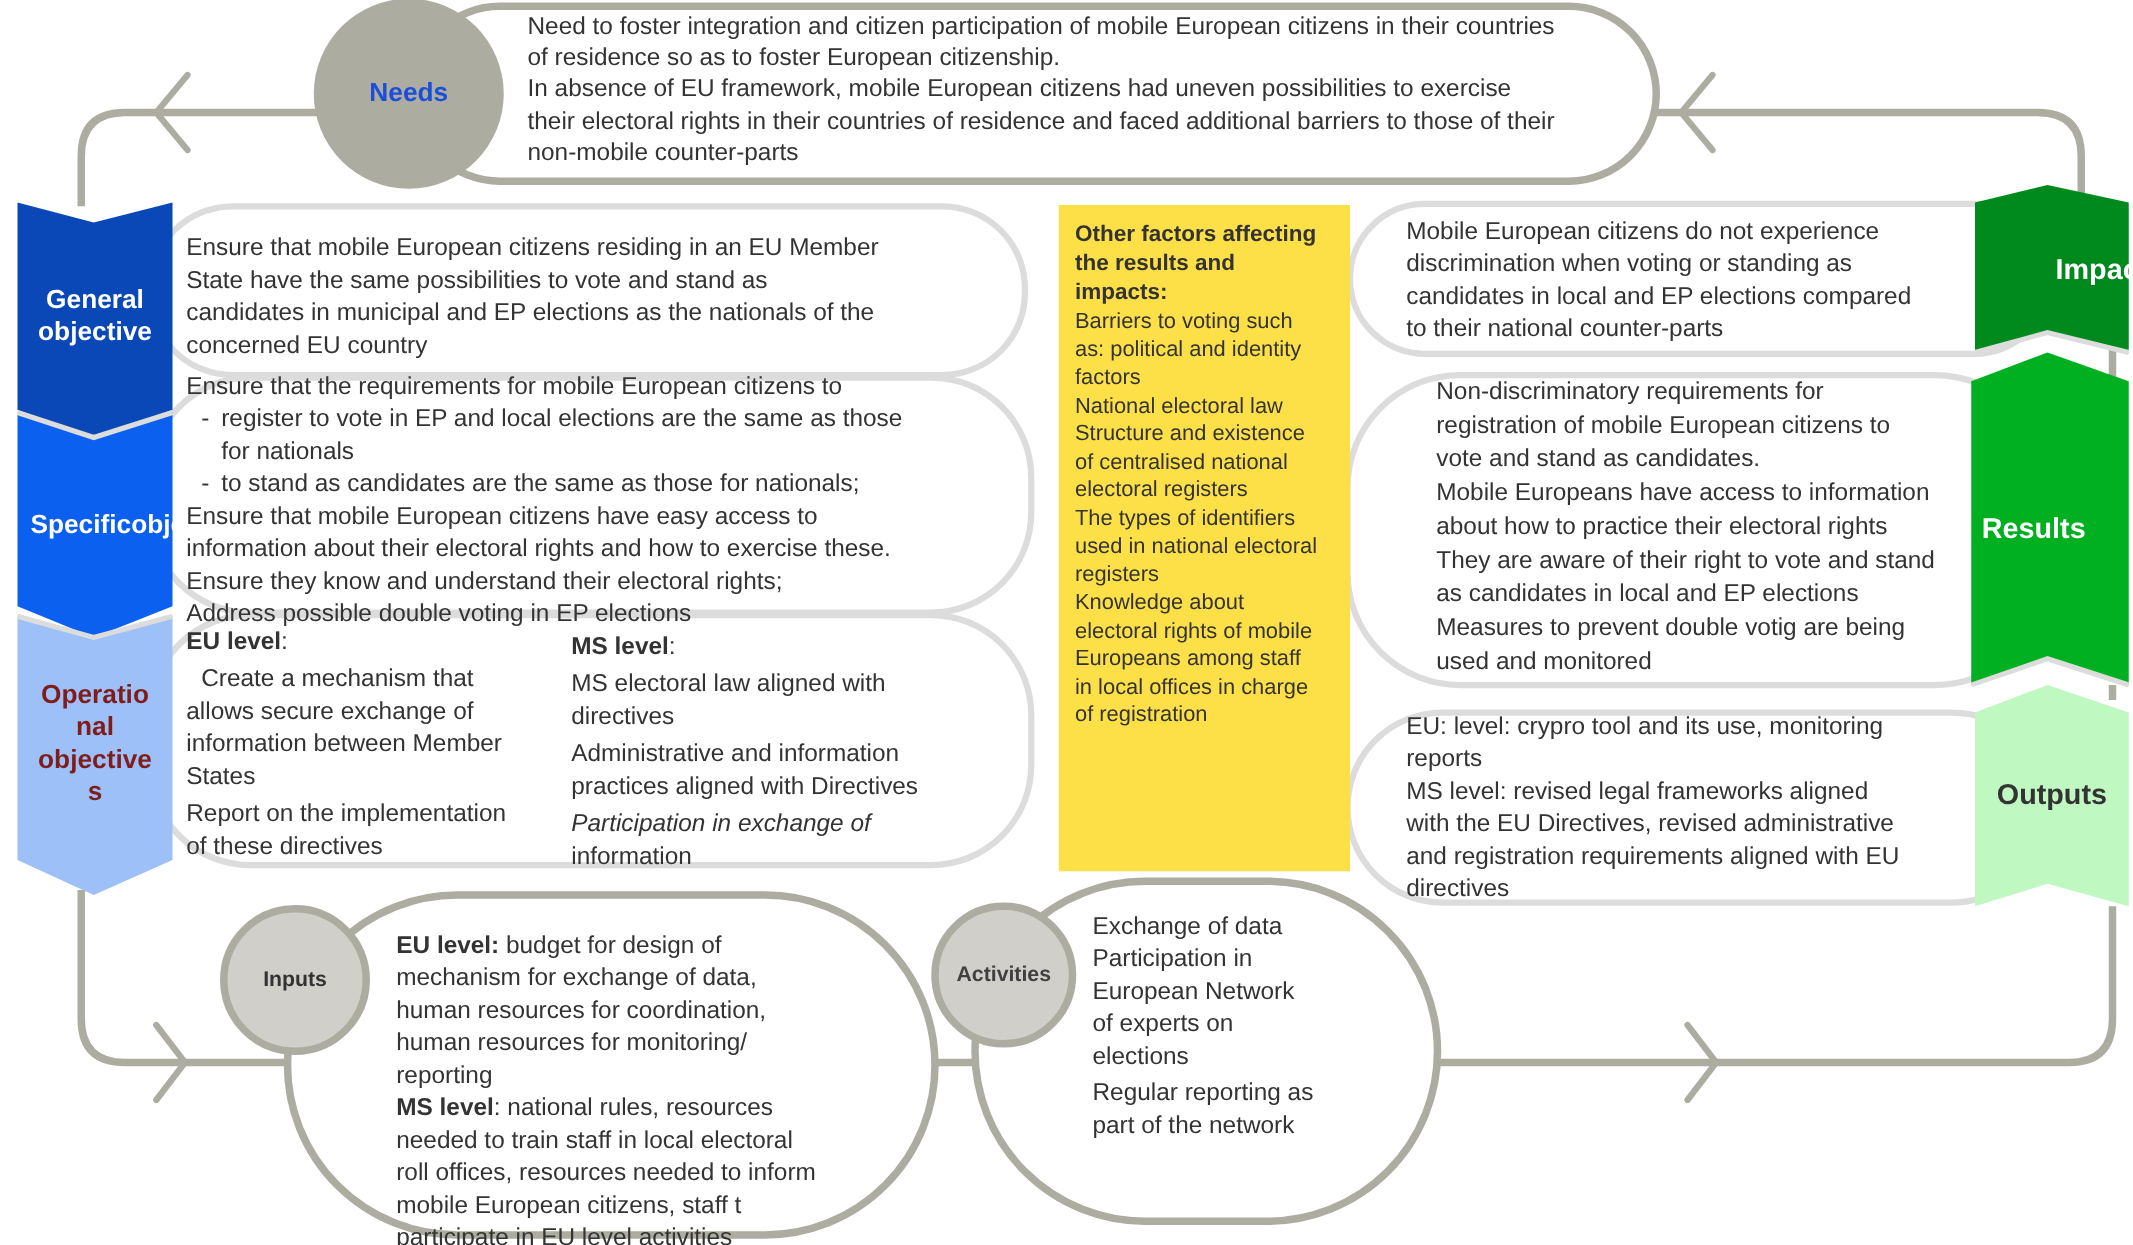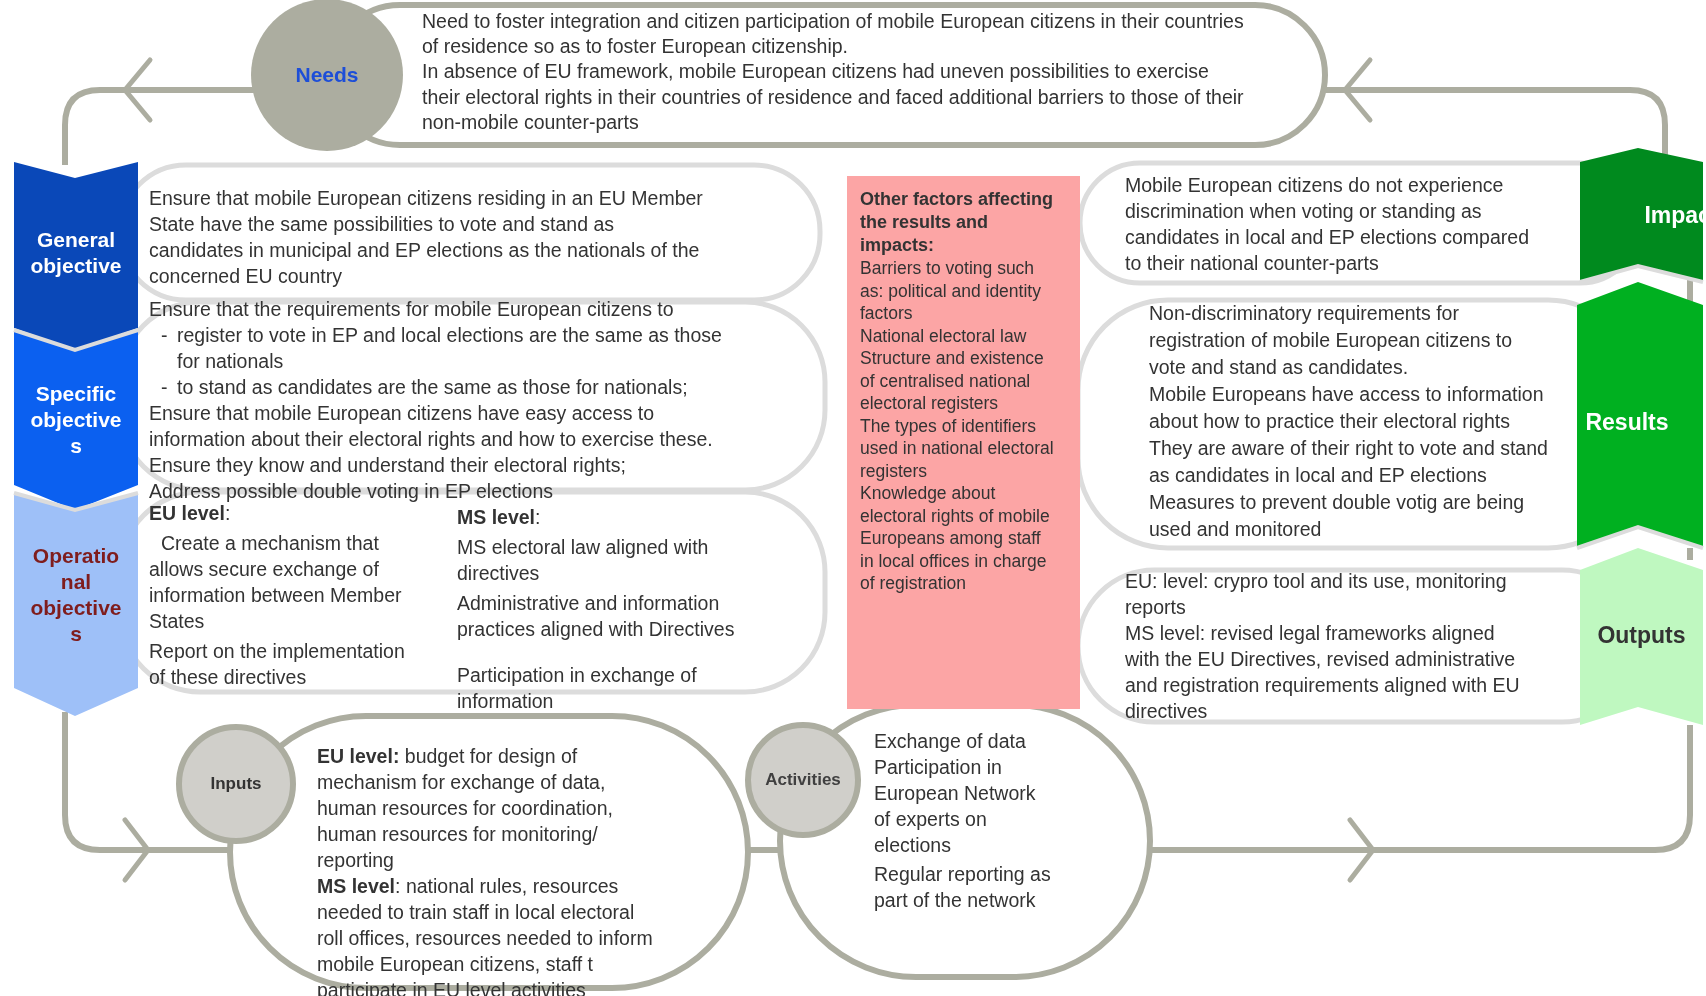--- a/index.html
+++ b/index.html
@@ -7,21 +7,21 @@
          font-family:"Liberation Sans", sans-serif; color:#333333; }
   svg.bg { position:absolute; left:0; top:0; }
   .pill-text { position:absolute; font-size:19.5px; line-height:26px; color:#333; }
   .pill-text p { margin:0; }
   .chev-label { position:absolute; color:#fff; font-weight:bold; font-size:21px; line-height:26px;
                 text-align:center; display:flex; align-items:center; justify-content:center; }
   .right-label { position:absolute; font-weight:bold; font-size:23px; text-align:center;
                  display:flex; align-items:center; justify-content:center; }
   .circle-label { position:absolute; font-weight:bold; text-align:center; display:flex;
                   align-items:center; justify-content:center; }
-  .factors { position:absolute; left:847px; top:176px; width:233px; height:533px; background:#fca5a5; }
+  .factors { position:absolute; left:847px; top:164px; width:233px; height:533px; background:#fde047; }
   .factors .title { font-weight:bold; font-size:18px; line-height:23px; color:#333; }
   .factors .item { font-size:17.5px; line-height:22.5px; color:#333; }
   .bullet { display:flex; }
   .bullet .dash { width:28px; flex:none; padding-left:12px; box-sizing:border-box; }
   b { font-weight:bold; }
 </style>
 </head>
 <body>
 
 <svg class="bg" width="1706" height="996" viewBox="0 0 1706 996">
@@ -80,21 +80,21 @@
   <span>General</span>
   <span>objective</span>
 </div>
 <div class="pill-text" style="left:149px; top:185px; width:660px;">
   <p>Ensure that mobile European citizens residing in an EU Member</p>
   <p>State have the same possibilities to vote and stand as</p>
   <p>candidates in municipal and EP elections as the nationals of the</p>
   <p>concerned EU country</p>
 </div>
 
-<div class="chev-label" style="left:14px; top:355px; width:124px; height:130px; flex-direction:column;">
+<div class="chev-label" style="left:14px; top:355px; width:124px; height:130px; flex-direction:row;padding-left:40px;">
   <span>Specific</span>
   <span>objective</span>
   <span>s</span>
 </div>
 <div class="pill-text" style="left:149px; top:296px; width:680px;">
   <p>Ensure that the requirements for mobile European citizens to</p>
   <div class="bullet">
     <span class="dash">-</span>
     <div>
       <p>register to vote in EP and local elections are the same as those</p>
@@ -127,21 +127,21 @@
   <p>States</p>
   <p style="margin-top:4px;">Report on the implementation</p>
   <p>of these directives</p>
 </div>
 <div class="pill-text" style="left:457px; top:504px; width:340px;">
   <p><b>MS level</b><span>:</span></p>
   <p style="margin-top:4px;">MS electoral law aligned with</p>
   <p>directives</p>
   <p style="margin-top:4px;">Administrative and information</p>
   <p>practices aligned with Directives</p>
-  <p style="margin-top:20px;">Participation in exchange of</p>
+  <p style="margin-top:4px;font-style:italic;">Participation in exchange of</p>
   <p>information</p>
 </div>
 
 <div class="factors">
   <div style="padding:12px 0 0 13px;">
     <div class="title">
       <div>Other factors affecting</div>
       <div>the results and</div>
       <div>impacts:</div>
     </div>

